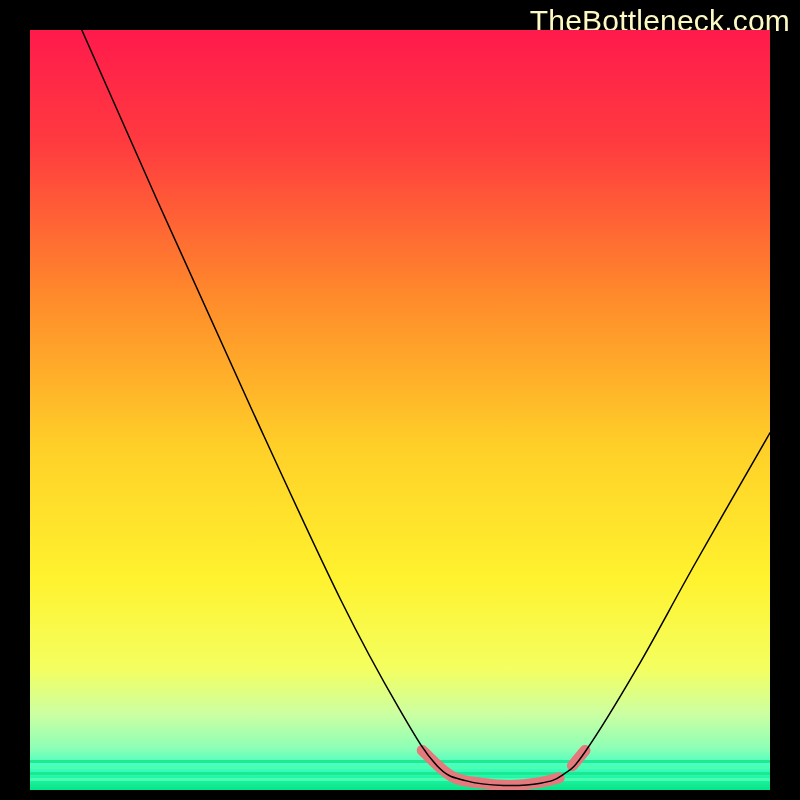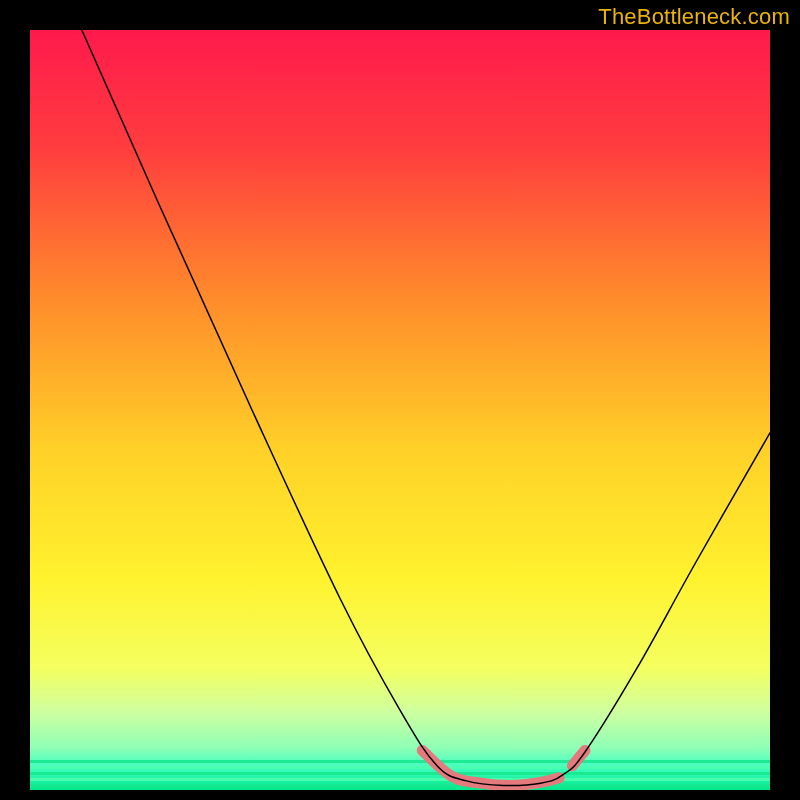--- a/index.html
+++ b/index.html
@@ -14,23 +14,23 @@
     position: relative;
     width: 800px;
     height: 800px;
     background: #000;
   }
   .watermark {
     position: absolute;
     top: 4px;
     right: 10px;
     font-family: Arial, Helvetica, sans-serif;
-    font-size: 22px;
+    font-size: 30px;
     font-weight: 400;
-    color: #eab308;
+    color: #fef9c3;
     letter-spacing: 0.2px;
   }
   svg {
     position: absolute;
     top: 30px;
     left: 30px;
   }
 </style>
 </head>
 <body>

